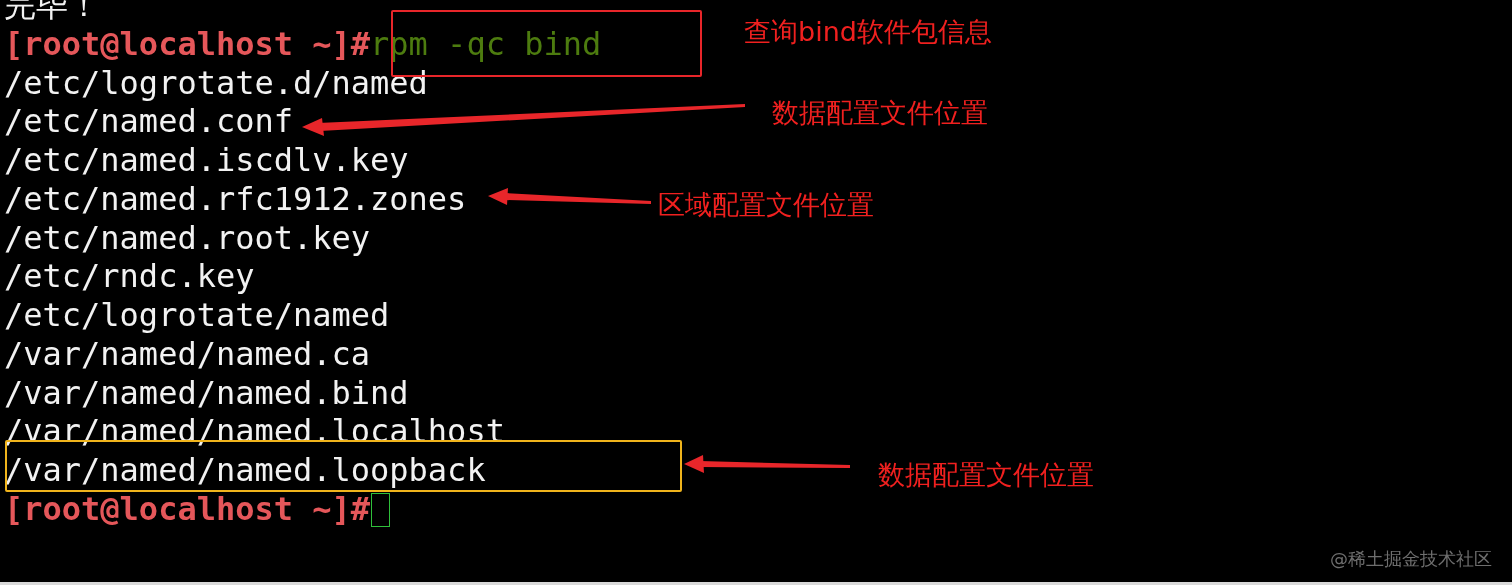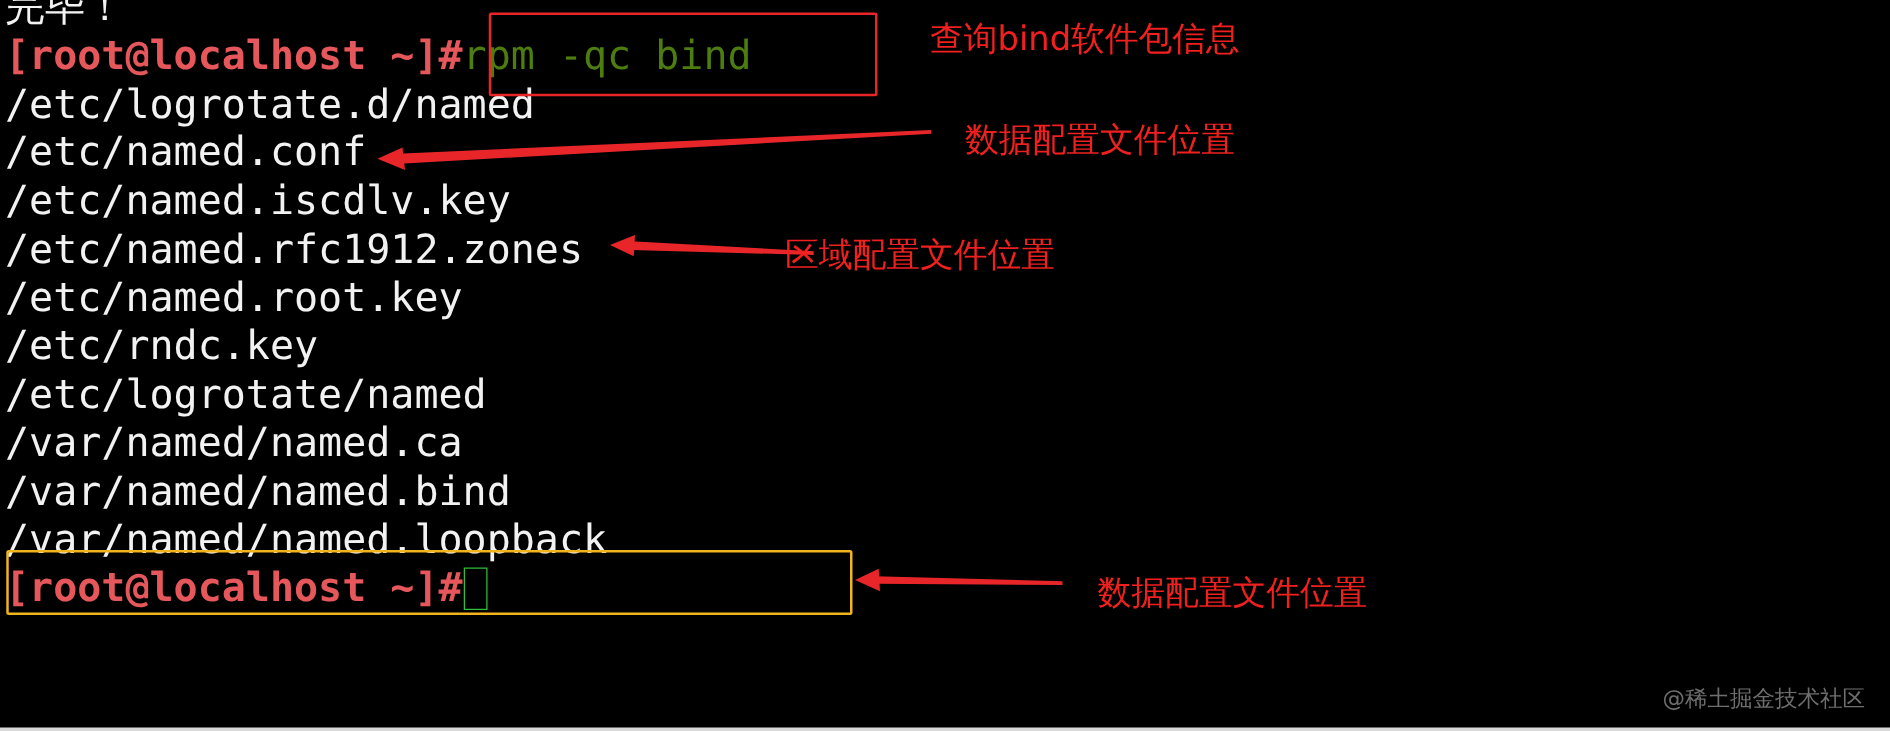--- a/index.html
+++ b/index.html
@@ -101,20 +101,21 @@
   <div class="line"><span class="prompt">[root@localhost ~]#</span><span class="cmd">rpm -qc bind</span></div>
   <div class="line"><span>/etc/logrotate.d/named</span></div>
   <div class="line"><span>/etc/named.conf</span></div>
   <div class="line"><span>/etc/named.iscdlv.key</span></div>
   <div class="line"><span>/etc/named.rfc1912.zones</span></div>
   <div class="line"><span>/etc/named.root.key</span></div>
   <div class="line"><span>/etc/rndc.key</span></div>
   <div class="line"><span>/etc/logrotate/named</span></div>
   <div class="line"><span>/var/named/named.ca</span></div>
   <div class="line"><span>/var/named/named.bind</span></div>
+  <div class="line"><span>/var/named/named.localhost</span></div>
   <div class="line"><span>/var/named/named.loopback</span></div>
   <div class="line"><span class="prompt">[root@localhost ~]#</span><span class="cursor"></span></div>
 </div>
 
 <div class="anno-box red-box" style="left:391px; top:10px; width:311px; height:67px;"></div>
 <div class="anno-box yellow-box" style="left:5px; top:440px; width:677px; height:52px;"></div>
 
 <svg class="arrows" viewBox="0 0 1512 585" xmlns="http://www.w3.org/2000/svg">
 
   <g>
@@ -128,17 +129,17 @@
   </g>
 
   <g>
     <polygon points="850,465 700,461 700,467 850,468" fill="#e8262a"></polygon>
     <polygon points="684,464 703,455 704,473" fill="#e8262a"></polygon>
   </g>
 </svg>
 
 <div class="anno-label" style="left:744px; top:16px;text-align:center;">查询bind软件包信息</div>
 <div class="anno-label" style="left:772px; top:97px;">数据配置文件位置</div>
-<div class="anno-label" style="left:628px; top:189px;text-align:right;">区域配置文件位置</div>
+<div class="anno-label" style="left:658px; top:189px;text-align:right;">区域配置文件位置</div>
 <div class="anno-label" style="left:878px; top:459px;">数据配置文件位置</div>
 
 <div class="watermark">@稀土掘金技术社区</div>
 <div class="bottom-strip"></div>
 
 </body></html>

